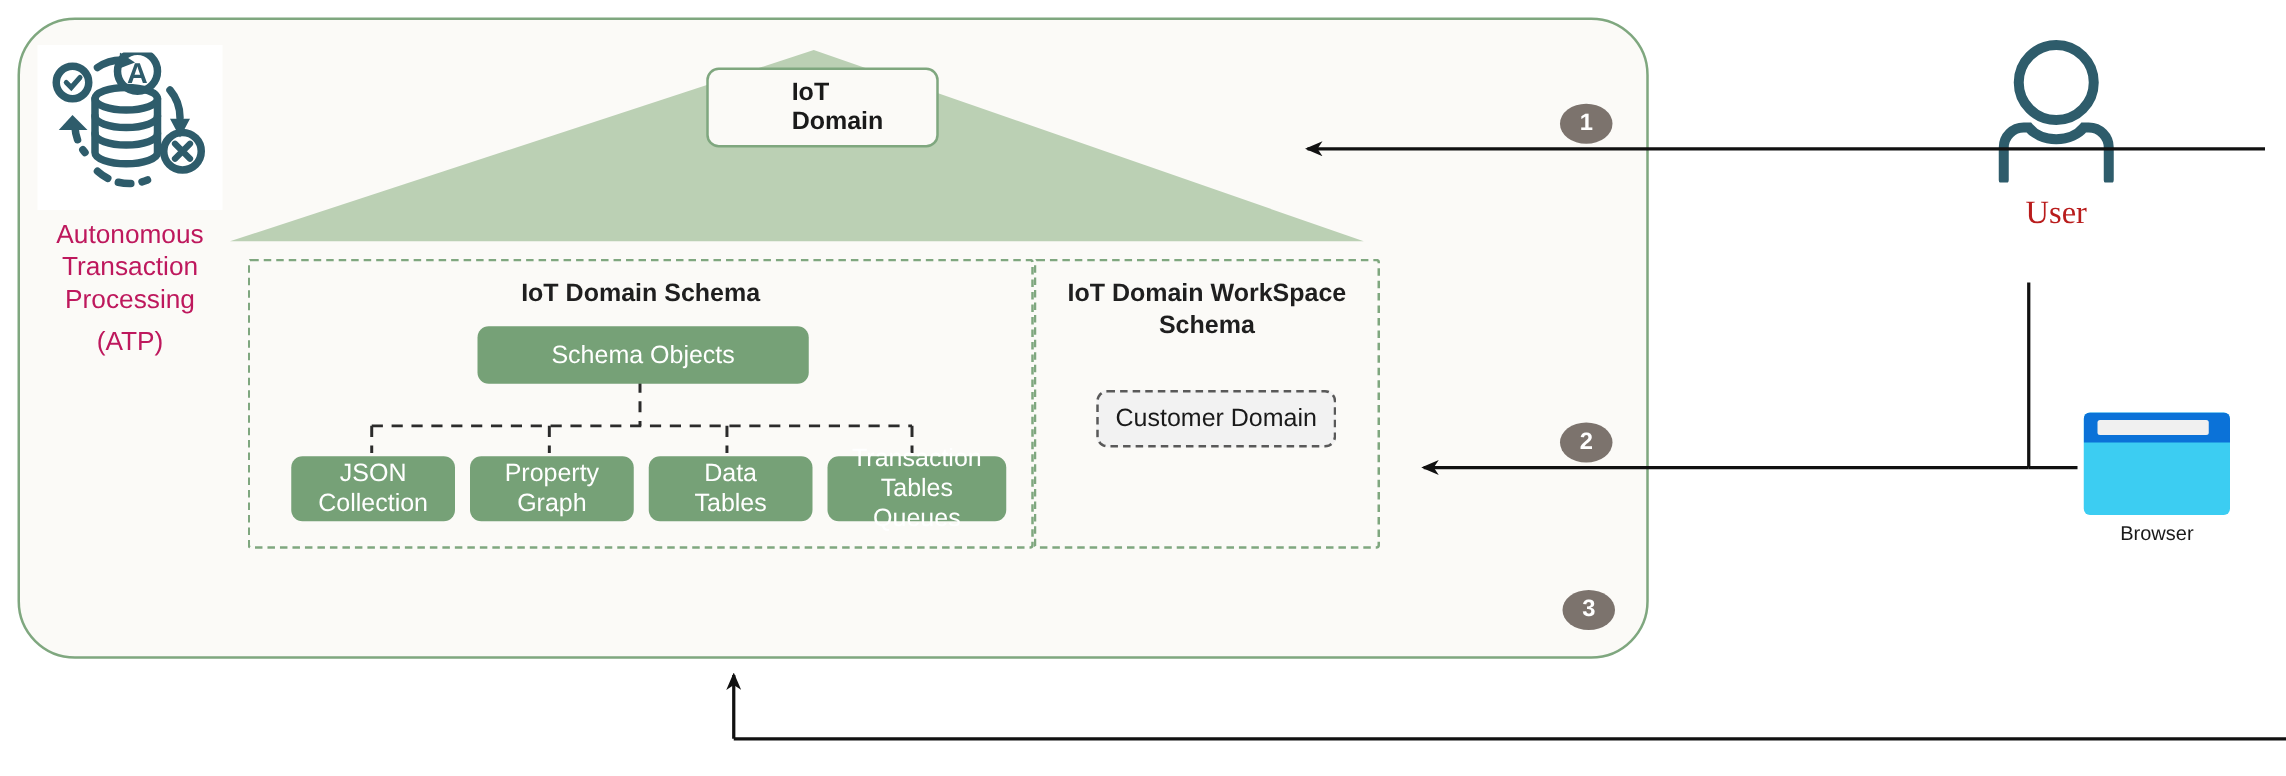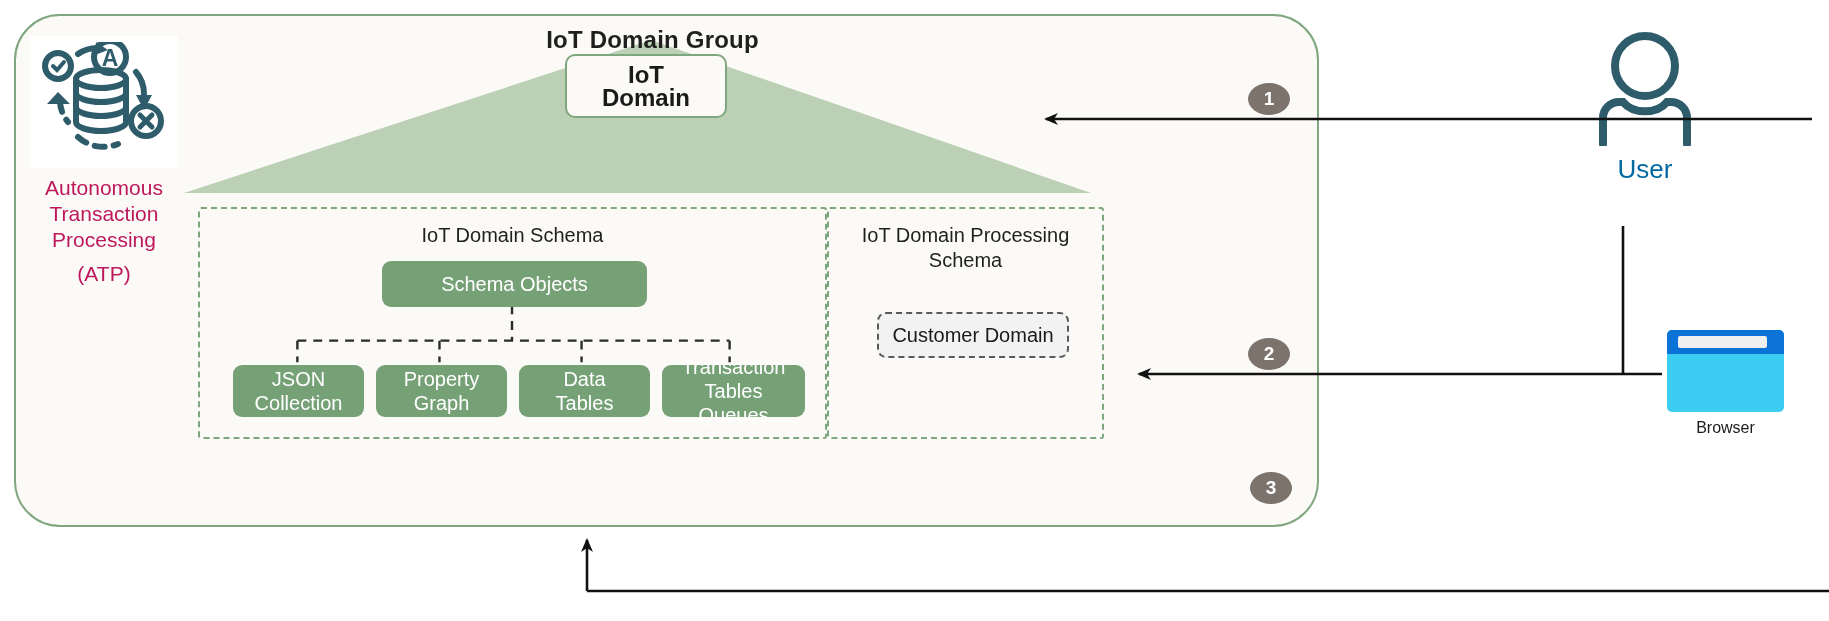--- a/index.html
+++ b/index.html
@@ -42,34 +42,34 @@
   }
   .apex-caption{margin-top:6px;font-size:27px;color:#1a1a1a;}
 
   
   .funnel{position:absolute;left:0;top:0;width:1305px;height:513px;z-index:8;}
 
   
   .iot-domain{
     position:absolute;left:565px;top:54px;width:158px;height:60px;
     background:#fbfaf7;border:2px solid #7fa77f;border-radius:10px;
-    display:flex;align-items:center;justify-content:center;text-align:center;
-    font-size:24px;font-weight:bold;line-height:23px;color:#1a1a1a;z-index:30;
+    display:flex;align-items:center;justify-content:center;text-align:left;
+    font-size:20px;font-weight:bold;line-height:23px;color:#1a1a1a;z-index:30;padding-left:24px;
   }
 
   
   .schema-box{
     position:absolute;border:2px dashed #7fa77f;background:transparent;
     box-sizing:border-box;border-radius:3px;z-index:20;
   }
   #domain-schema{left:198px;top:207px;width:629px;height:232px;}
   #workspace-schema{left:827px;top:207px;width:277px;height:232px;}
   .schema-title{
     position:absolute;left:0;top:14px;width:100%;text-align:center;
-    font-size:20px;font-weight:normal;line-height:25px;color:#1f1f1f;
+    font-size:20px;font-weight:bold;line-height:25px;color:#1f1f1f;
   }
 
   
   .gbox{
     position:absolute;background:#76a177;border-radius:9px;color:#ffffff;
     display:flex;align-items:center;justify-content:center;text-align:center;
     font-size:20px;line-height:24px;z-index:30;box-sizing:border-box;padding:2px 23px;
   }
   #schema-objects{left:182px;top:52px;width:265px;height:46px;}
   .leaf{top:156px;height:52px;}
@@ -82,21 +82,21 @@
   #customer-objects{
     position:absolute;left:48px;top:103px;width:192px;height:46px;
     border:2px dashed #595959;background:#f2f2f2;border-radius:9px;
     display:flex;align-items:center;justify-content:center;
     font-size:20px;color:#1a1a1a;z-index:30;box-sizing:border-box;
   }
 
   
   .actor{position:absolute;text-align:center;z-index:30;}
   #user-actor{left:1580px;top:28px;width:130px;}
-  #user-label{margin-top:4px;font-size:26px;color:#0369a1;}
+  #user-label{margin-top:4px;font-size:26px;color:#b91c1c;font-family:Liberation Serif, serif;}
   #browser-actor{left:1663px;top:330px;width:125px;}
   #browser-label{margin-top:7px;font-size:16px;color:#1a1a1a;}
   .browser-glyph{
     width:117px;height:82px;margin:0 auto;background:#3ccdf2;border-radius:5px;
     overflow:hidden;position:relative;
   }
   .browser-bar{position:absolute;left:0;top:0;width:100%;height:24px;background:#0b72d8;}
   .browser-url{position:absolute;left:11px;top:6px;width:89px;height:12px;background:#f0f0f0;border-radius:2px;}
 
   
@@ -113,21 +113,20 @@
 <body>
 
 <div id="stage">
 
   <div class="group-box"></div>
 
   <svg class="funnel" viewBox="0 0 1305 513" preserveAspectRatio="none">
     <polygon points="184,193 651,40 1091,193" fill="#bbd0b4"></polygon>
   </svg>
 
-  <div class="group-title">IoT Domain Group</div>
 
   <div class="left-col">
 
     <div class="icon-tile">
       <svg width="132" height="120" viewBox="0 0 132 120">
         <g fill="none" stroke="#2e5c6b" stroke-width="6" stroke-linecap="round">
 
           <ellipse cx="63" cy="37" rx="25" ry="9" fill="#ffffff"></ellipse>
           <path d="M38 37 L38 80 A25 9 0 0 0 88 80 L88 37"></path>
           <path d="M38 51 A25 9 0 0 0 88 51"></path>
@@ -208,21 +207,21 @@
     <div class="gbox leaf" id="leaf-queues">
       <div>
         <div>Transaction</div>
         <div>Tables Queues</div>
       </div>
     </div>
   </div>
 
   <div class="schema-box" id="workspace-schema">
     <div class="schema-title">
-      <div>IoT Domain Processing</div>
+      <div>IoT Domain WorkSpace</div>
       <div>Schema</div>
     </div>
     <div id="customer-objects">Customer Domain</div>
   </div>
 
   <div class="actor" id="user-actor">
     <svg width="108" height="118" viewBox="0 0 108 118">
       <g fill="none" stroke="#2e5c6b" stroke-width="8" stroke-linecap="round">
         <circle cx="54" cy="38" r="30"></circle>
         <path d="M12 116 L12 90 a16 16 0 0 1 16 -16 h4 a26 20 0 0 0 44 0 h4 a16 16 0 0 1 16 16 v26"></path>

